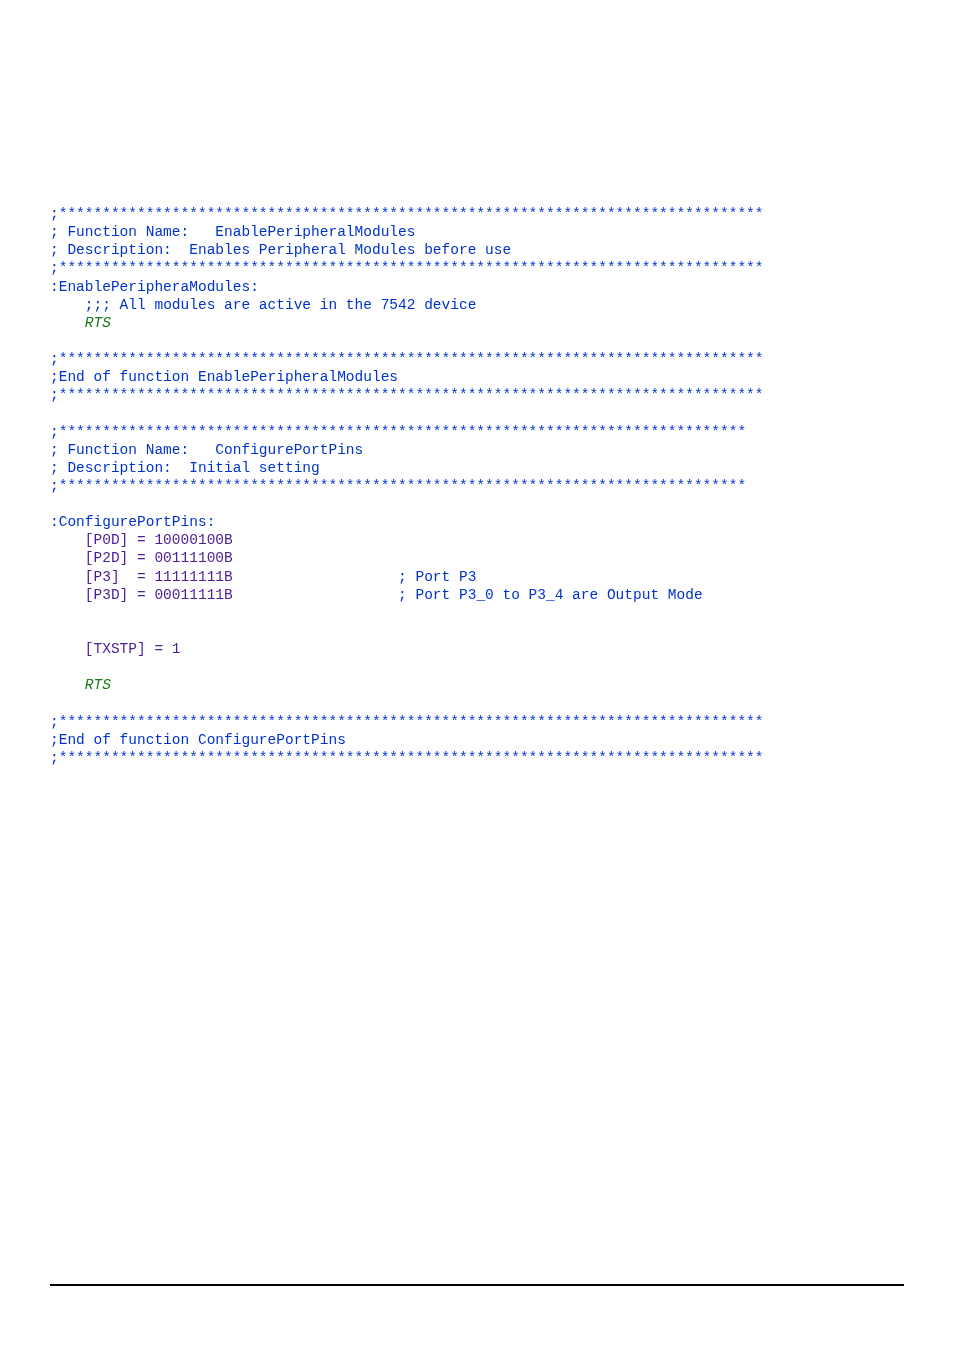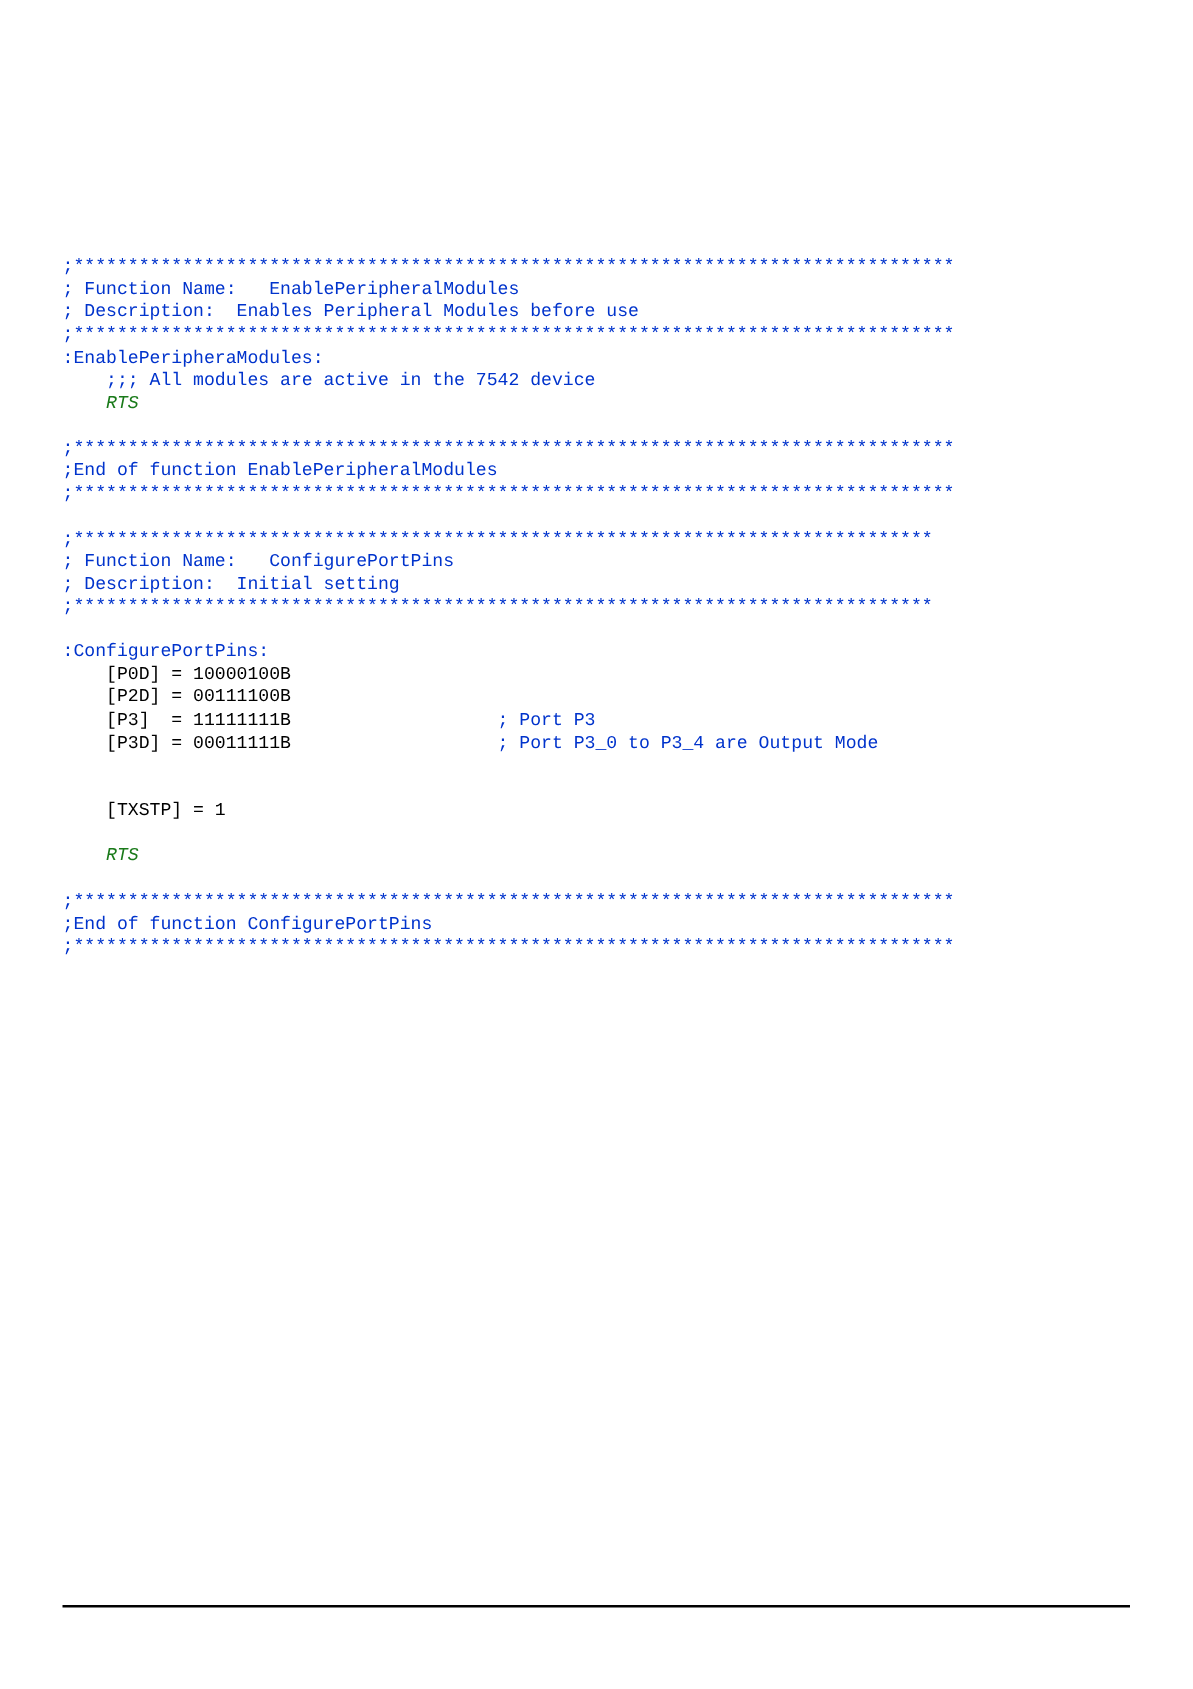--- a/index.html
+++ b/index.html
@@ -9,21 +9,21 @@
   height: 1351px;
   font-family: "Courier New", monospace;
   font-size: 14.5px;
   line-height: 1.25;
   padding: 205px 50px 0 50px;
   position: relative;
 }
 .code-block { white-space: pre; }
 .kw { color: #1a7a1a; font-style: italic; }
 .comment { color: #0033cc; }
-.plain { color: #000000; }
+.plain { color: #4c1d95; }
 .idline { color: #0033cc; }
 .rule {
   position: absolute;
   left: 50px;
   right: 50px;
   bottom: 65px;
   height: 2px;
   background: #000;
 }
 </style>

